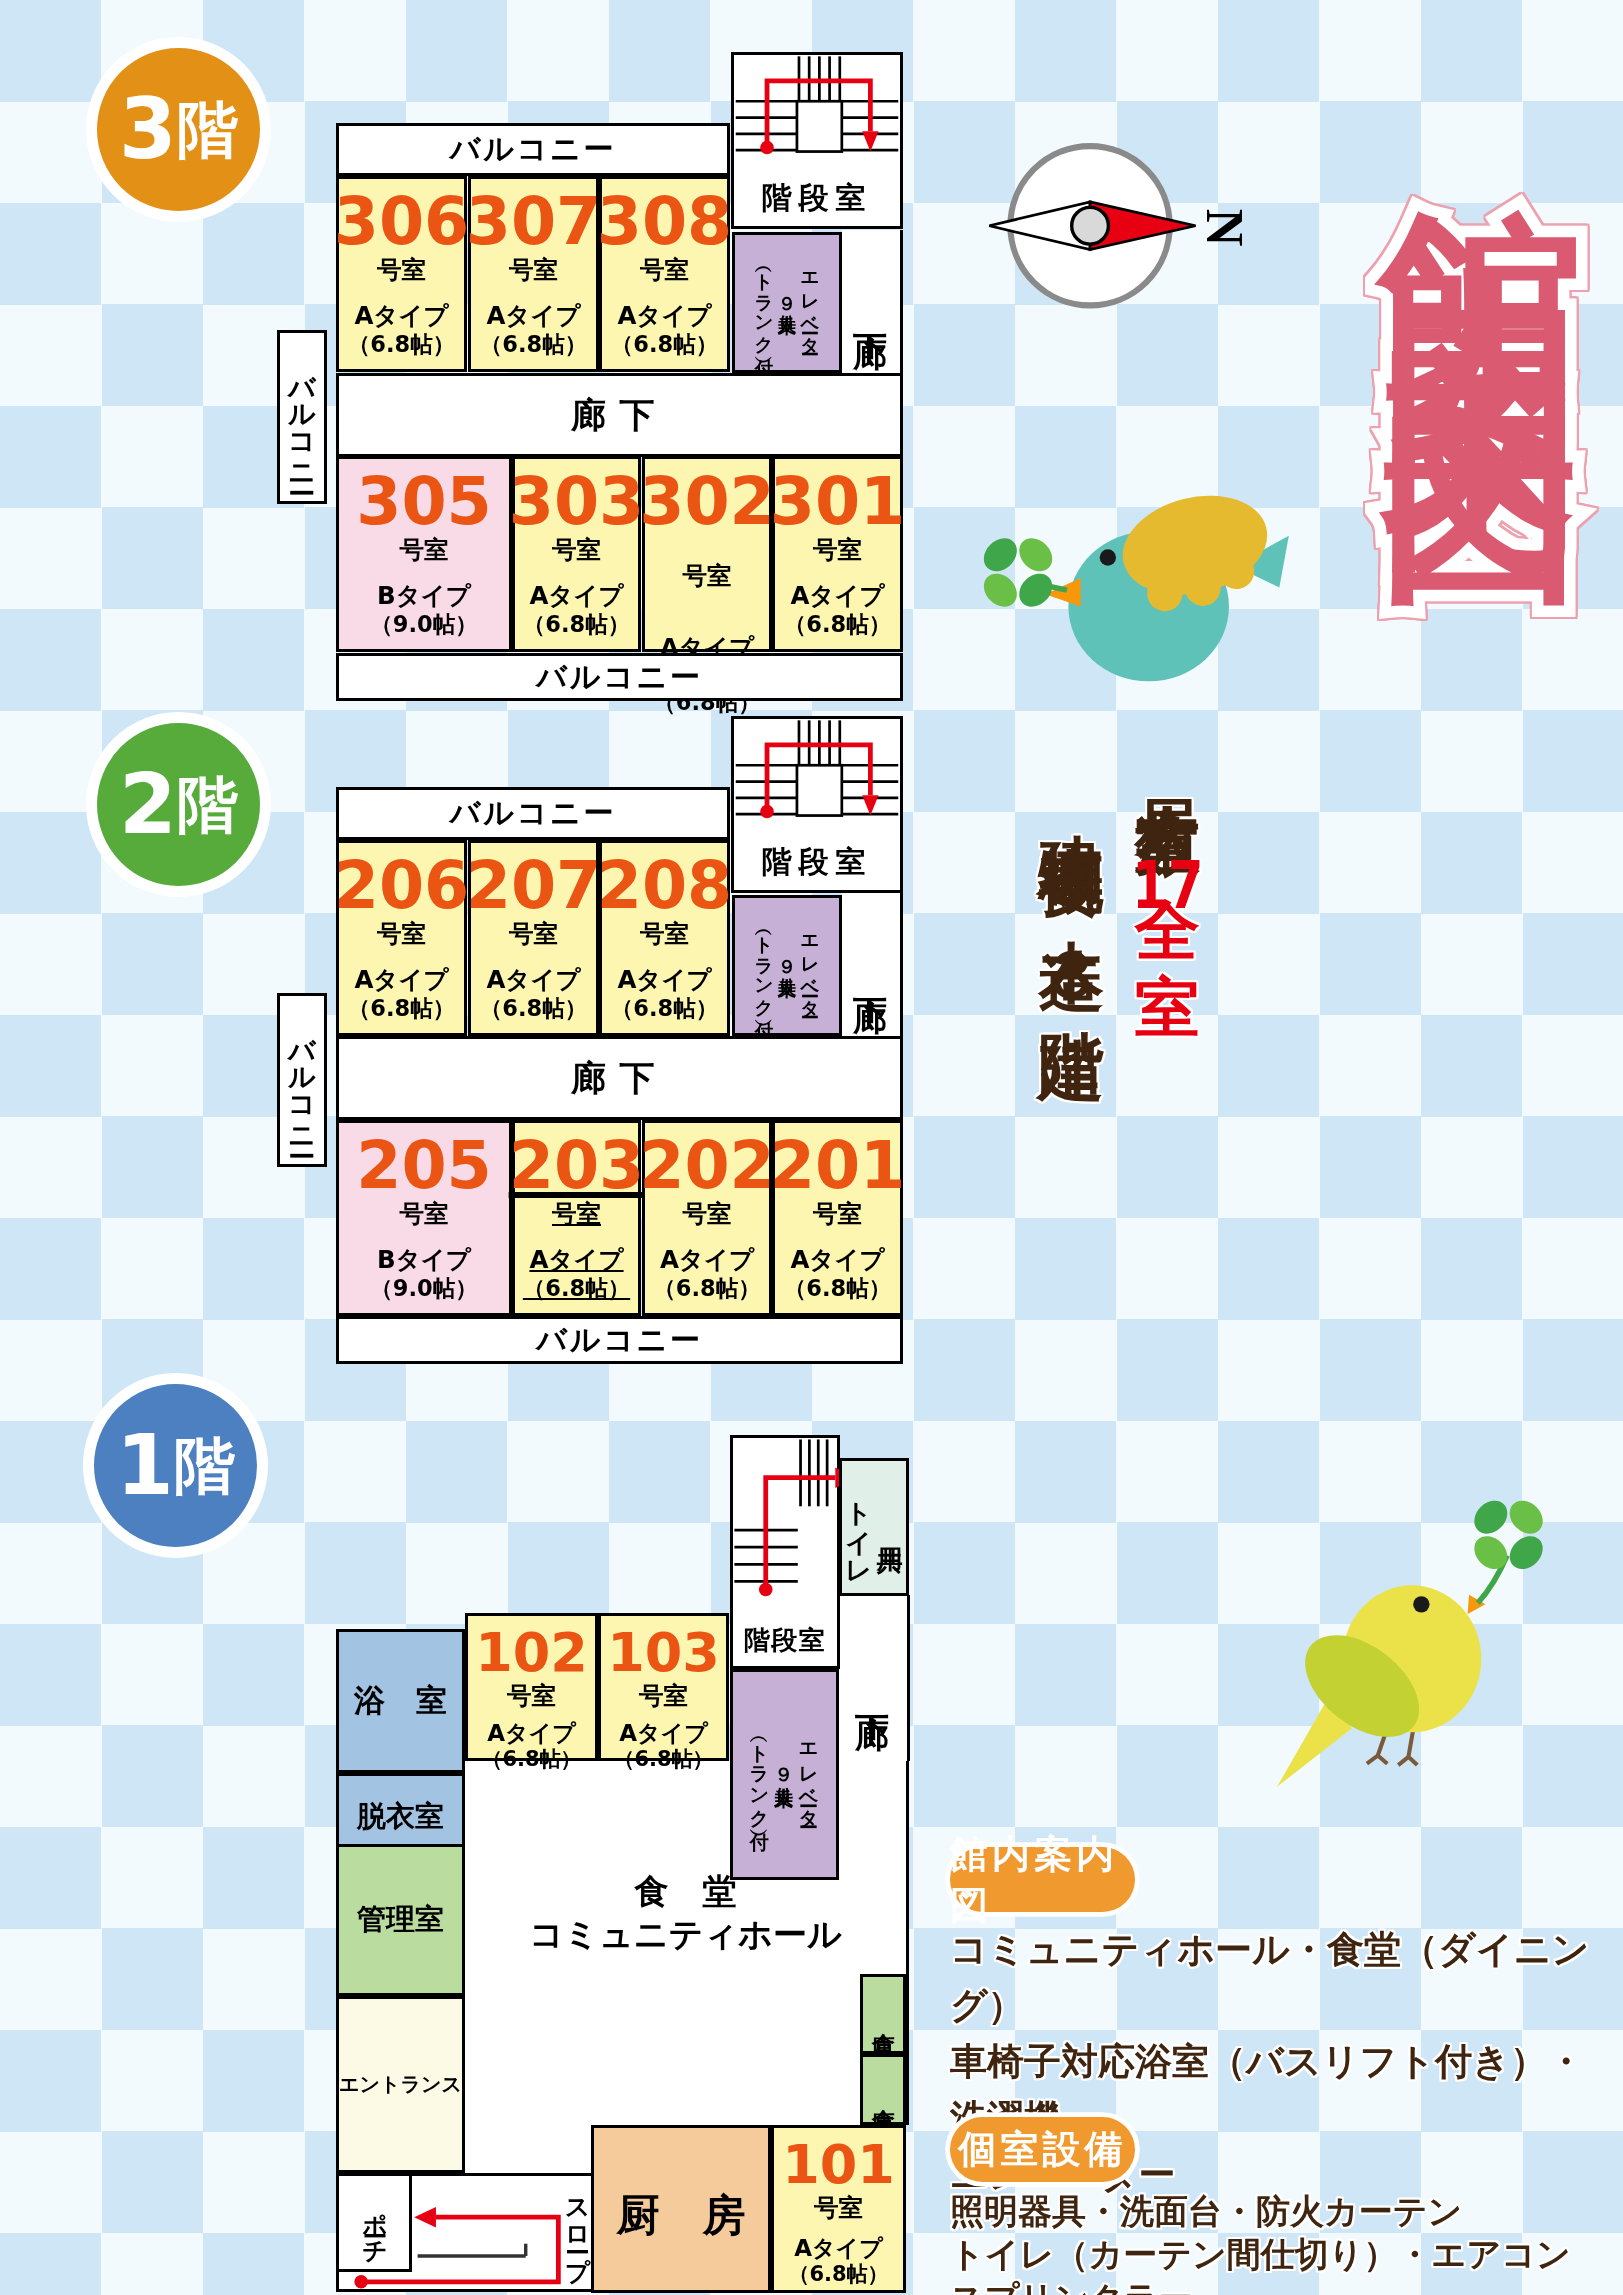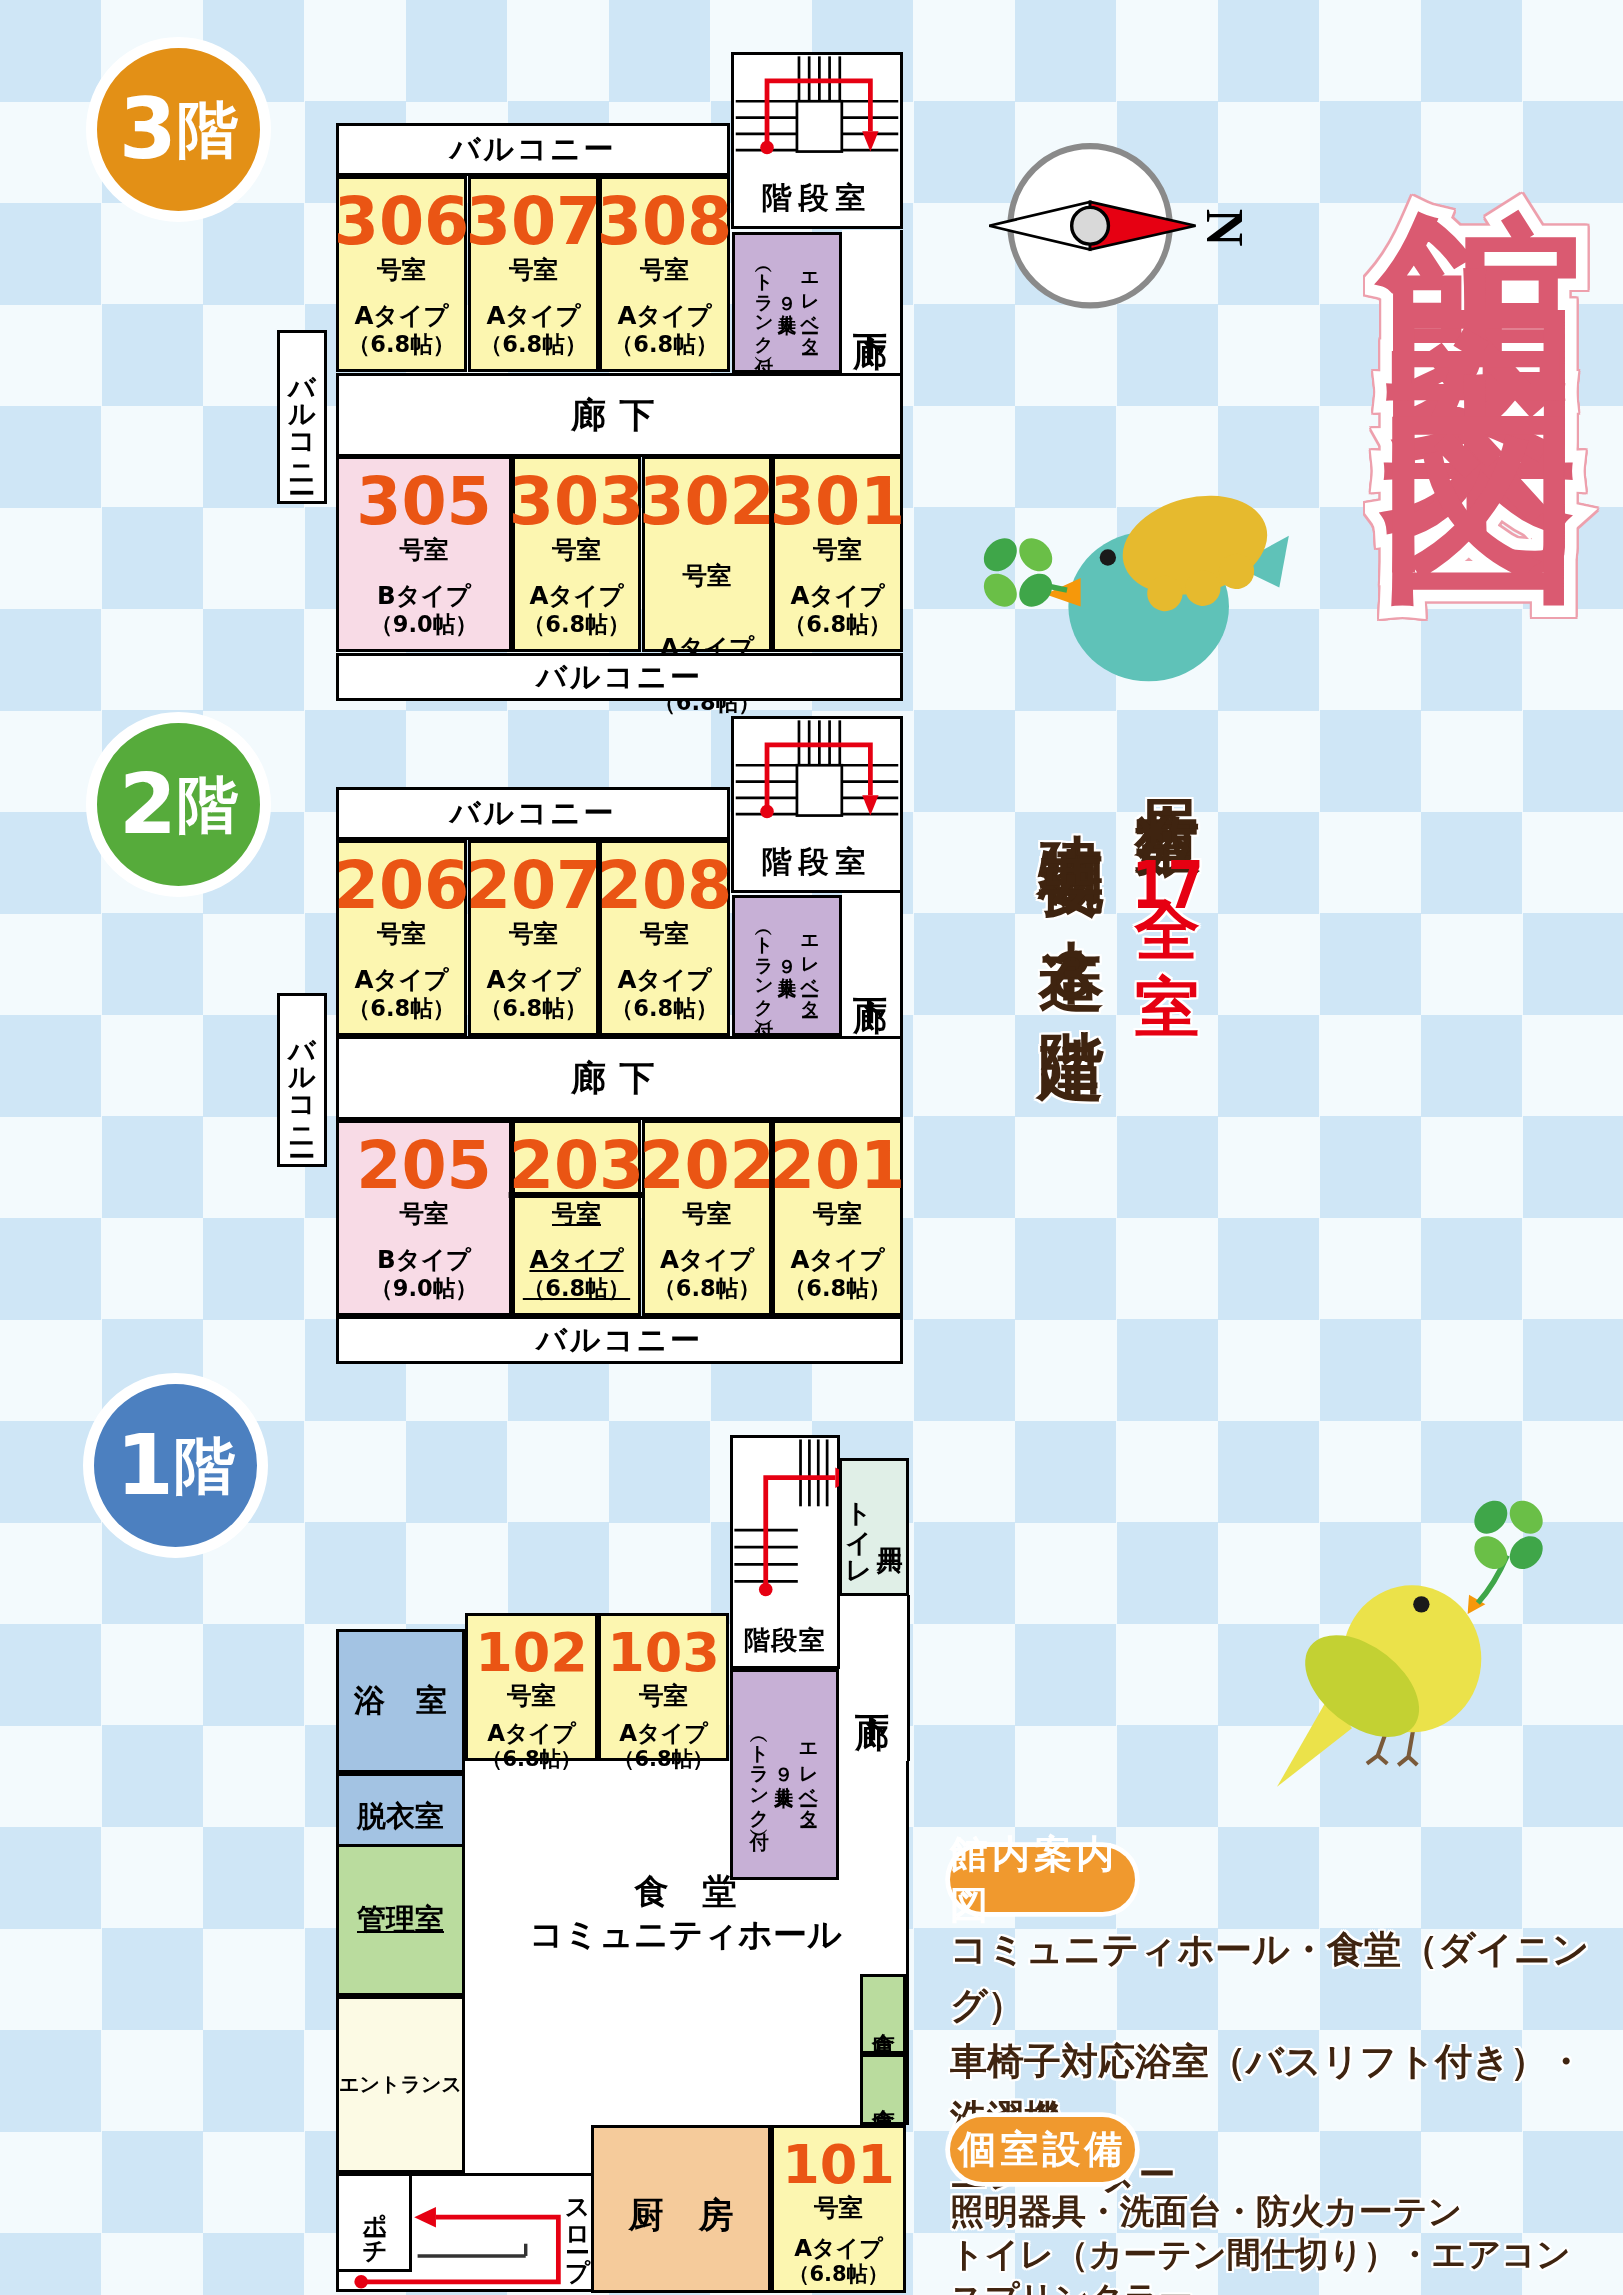--- a/index.html
+++ b/index.html
@@ -299,40 +299,40 @@
   <div class="box room yellow small" style="left:598px;top:1613px;width:131px;height:148px;">
     <span class="num">103</span>
     <span class="suf">号室</span>
     <span class="typ">Aタイプ</span>
     <span class="siz">（6.8帖）</span>
   </div>
   <div class="box cc blue" style="left:336px;top:1757px;width:129px;height:87px;">
     <span style="font-size:29px;">脱衣室</span>
   </div>
   <div class="box cc green" style="left:336px;top:1844px;width:129px;height:152px;">
-    <span style="font-size:29px;text-decoration:underline;">管理室</span>
+    <span style="font-size:29px;">管理室</span>
   </div>
   <div class="box cc cream" style="left:336px;top:1996px;width:129px;height:177px;">
     <span style="font-size:20px;">エントランス</span>
   </div>
   <div class="box cc" style="left:336px;top:2173px;width:76px;height:99px;">
     <span class="vlabel" style="font-size:24.5px;">ポーチ</span>
   </div>
   <div class="abs" style="left:465px;top:1870px;width:441px;text-align:center;font-size:34px;line-height:1.25;">
     <div>食　堂</div>
     <div>コミュニティホール</div>
   </div>
   <div class="box cc green" style="left:860px;top:1974px;width:46px;height:80px;">
     <span class="vlabel" style="font-size:23px;">倉庫</span>
   </div>
   <div class="box cc green" style="left:860px;top:2054px;width:46px;height:71px;">
     <span class="vlabel" style="font-size:23px;">倉庫</span>
   </div>
   <div class="box cc korange" style="left:591px;top:2125px;width:180px;height:168px;">
-    <span style="font-size:35px;margin-top:13px;">厨　房</span>
+    <span style="font-size:43px;margin-top:13px;">厨　房</span>
   </div>
   <div class="box room yellow med" style="left:771px;top:2125px;width:135px;height:168px;">
     <span class="num">101</span>
     <span class="suf">号室</span>
     <span class="typ">Aタイプ</span>
     <span class="siz">（6.8帖）</span>
   </div>
   <svg class="abs" style="left:336px;top:2173px;" width="255" height="119" viewBox="0 0 375 175">
     <line x1="120" y1="122" x2="279" y2="122" stroke="#333" stroke-width="5"></line>
     <line x1="279" y1="104" x2="279" y2="122" stroke="#333" stroke-width="5"></line>

